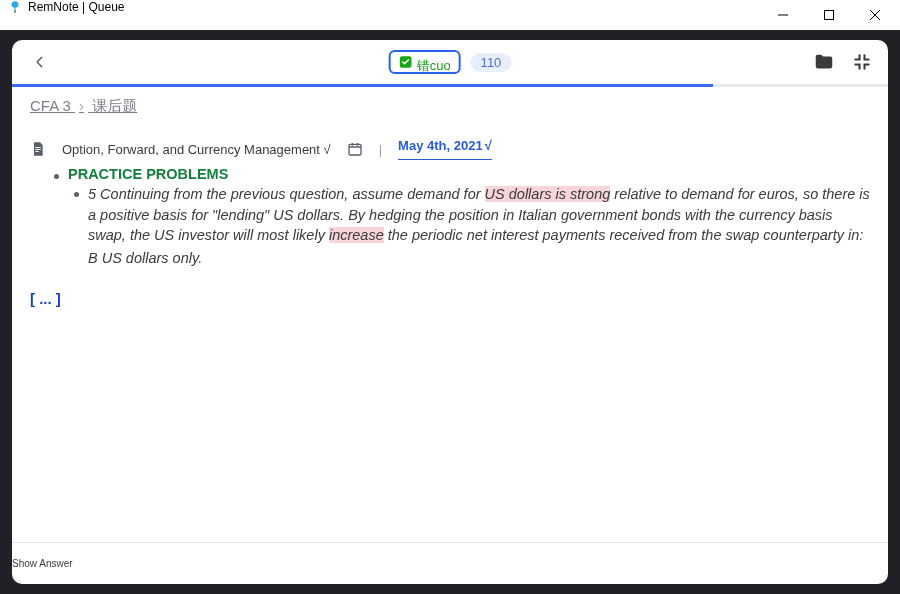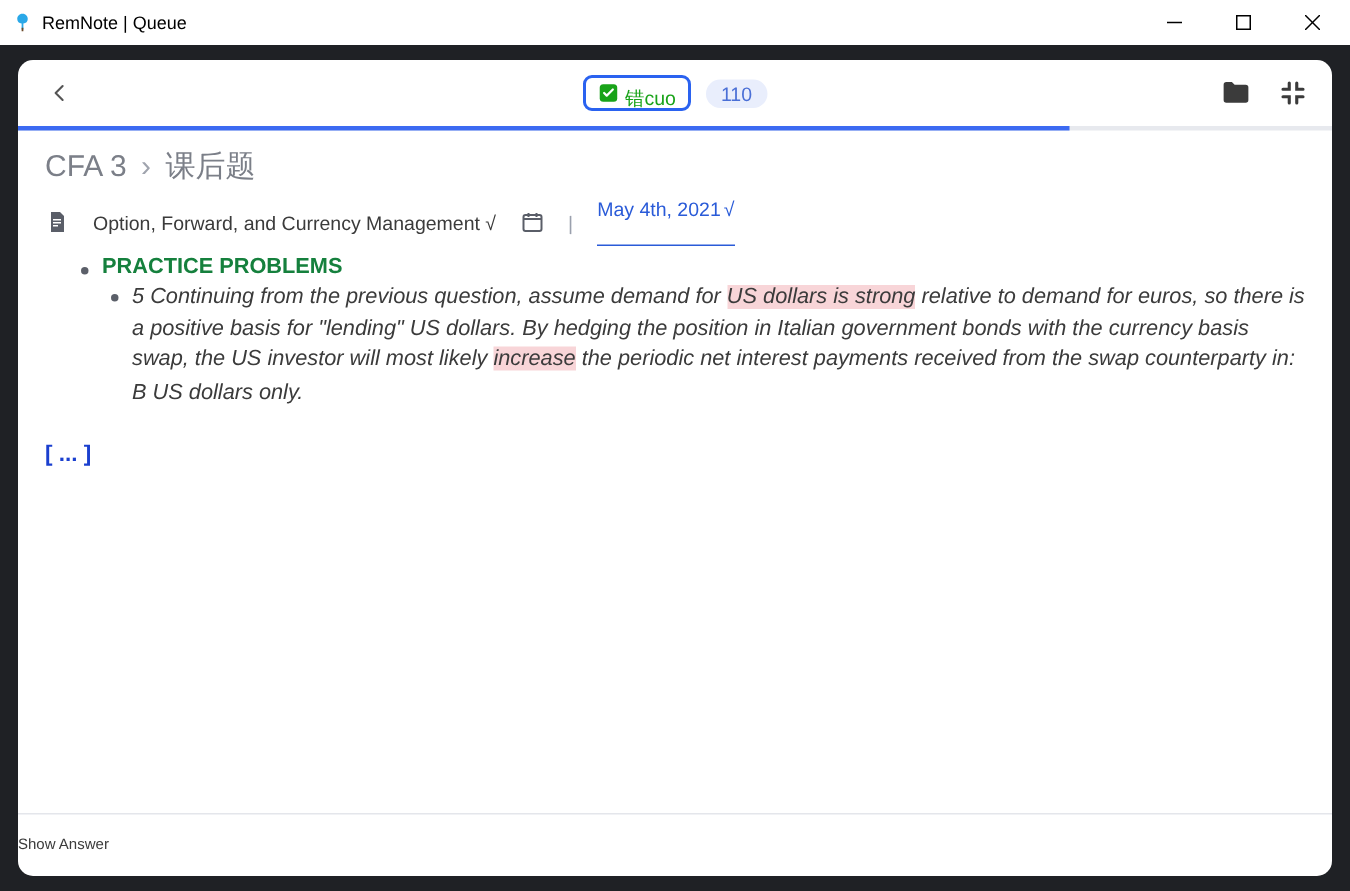--- a/index.html
+++ b/index.html
@@ -6,21 +6,20 @@
   body {
     font-family: "Segoe UI", Arial, sans-serif;
     background: #fff;
     width: 900px;
     height: 594px;
     overflow: hidden;
   }
   .titlebar {
     height: 30px;
     display: flex;
-    align-items: center;
     padding: 0 2px 0 8px;
     font-size: 12px;
     color: #000;
     background: #fff;
   }
   .titlebar .logo {
     width: 14px; height: 14px;
     margin-right: 6px;
     display: inline-flex;
     align-items: center;
@@ -115,45 +114,47 @@
   }
   .content {
     padding: 10px 18px 0 18px;
     flex: 1;
     overflow: hidden;
     font-size: 14.5px;
     color: #3b3b3b;
   }
   .breadcrumb {
     color: #7b7f88;
-    font-size: 20px;
-    margin-bottom: 8px;
+    font-size: 15px;
+    margin-bottom: 22px;
+    text-decoration: underline;
   }
   .breadcrumb .sep { margin: 0 4px; color: #a0a4ae; }
   .doc-row {
     display: flex;
     align-items: center;
     gap: 16px;
     font-size: 13px;
     color: #3b3b3b;
     margin-bottom: 6px;
   }
   .doc-row .doc-icon, .doc-row .cal-icon {
     width: 16px; height: 16px;
     display: inline-flex; align-items: center; justify-content: center;
     color: #5a5e68;
   }
   .doc-row .date {
     color: #2a5bd8;
   }
   .doc-row .date-wrap {
     border-bottom: 1.5px solid #2a5bd8;
-    padding-bottom: 16px;
+    padding-bottom: 6px;
     display: inline-flex;
     gap: 2px;
+    font-weight: bold;
   }
   .hier { list-style: none; }
   .hier li { position: relative; padding-left: 14px; margin-bottom: 2px; }
   .hier li::before {
     content: "";
     position: absolute;
     left: 0; top: 8px;
     width: 5px; height: 5px;
     background: #5b5f69;
     border-radius: 50%;

